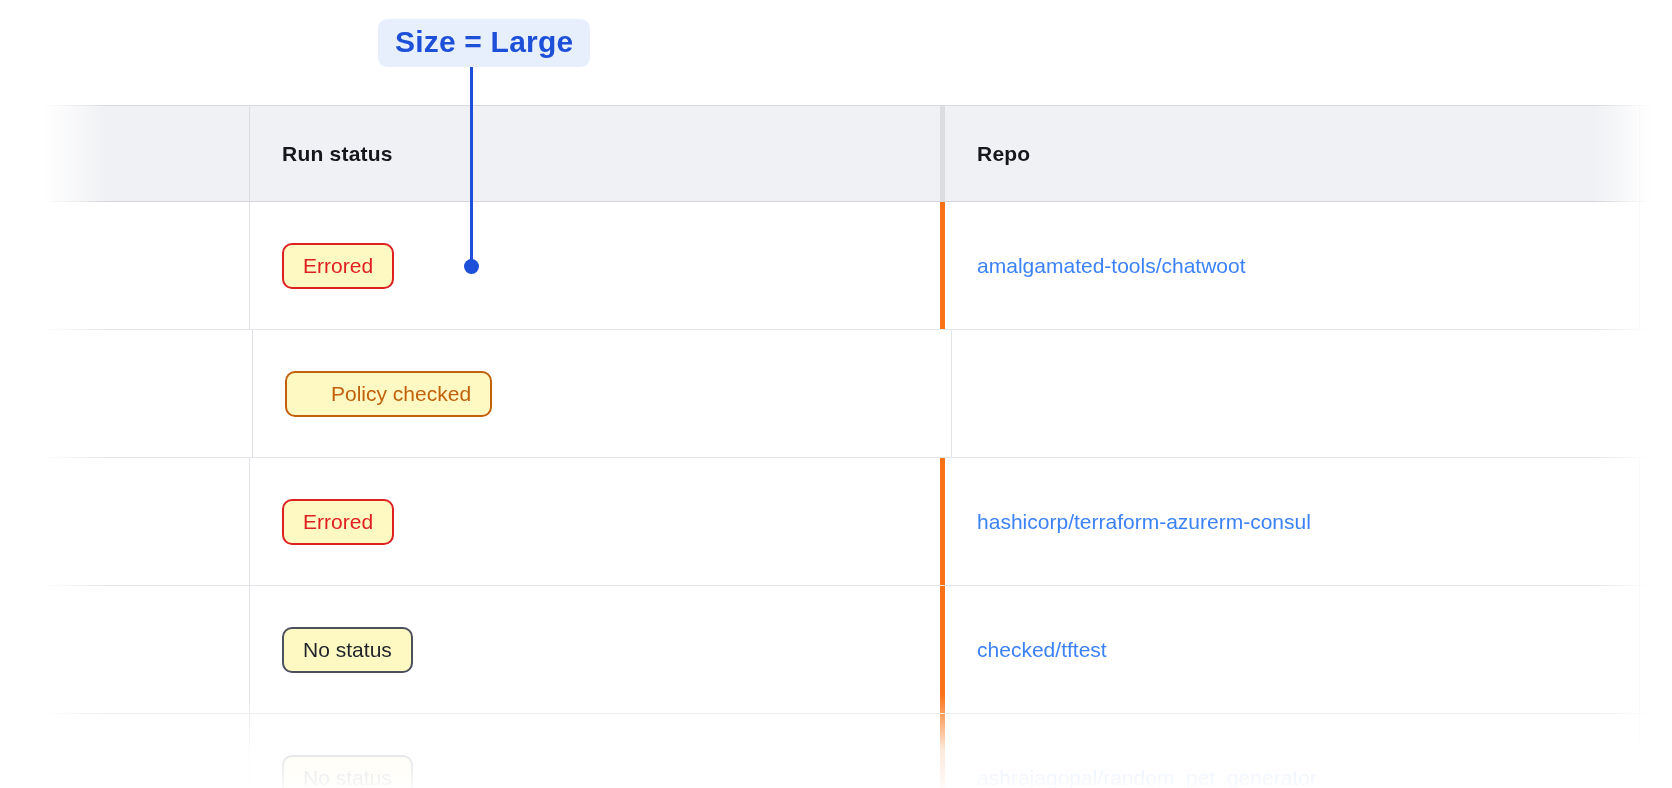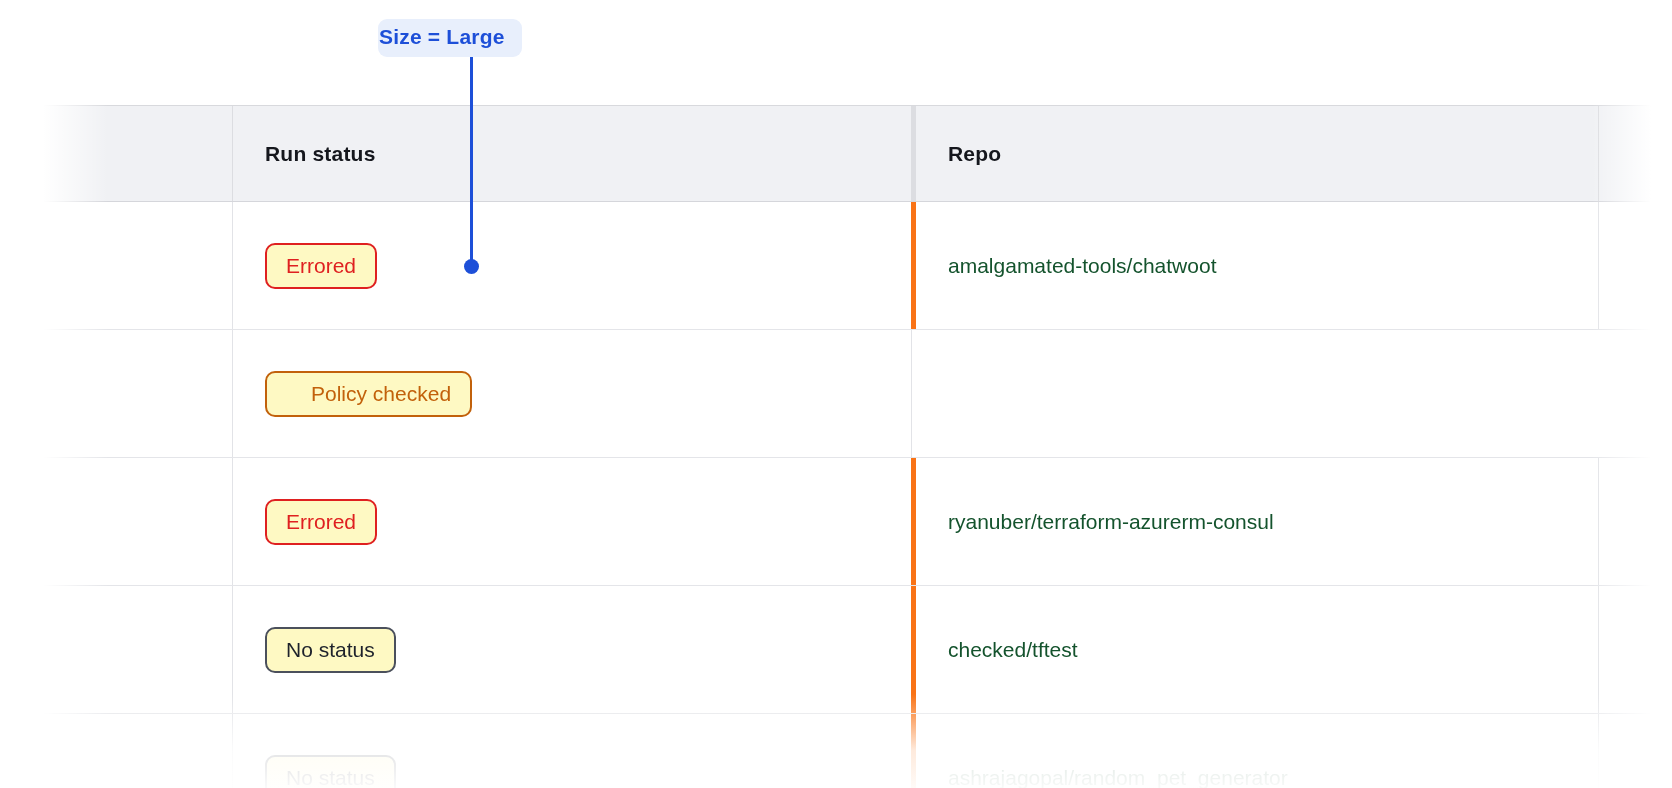--- a/index.html
+++ b/index.html
@@ -3,32 +3,32 @@
 <meta charset="utf-8">
 <style>
   * { margin:0; padding:0; box-sizing:border-box; }
   html,body { width:1672px; height:788px; background:#ffffff; overflow:hidden;
               font-family:"Liberation Sans", sans-serif; }
   .stage { position:relative; width:1672px; height:788px; background:#fff; }
 
   
   .runs-table { position:absolute; left:0; top:105px; width:1672px; z-index:1; }
   .trow { display:flex; align-items:flex-start; height:128px;
-          border-bottom:1px solid #e4e5e9; background:#fff; }
+          border-bottom:1px solid #e4e5e9; background:#fff;gap:20px; }
   .thead { height:97px; background:#f0f1f4;
            border-top:1px solid #d8d9dd; border-bottom:1px solid #d5d6db; }
   .cell { height:100%; display:flex; align-items:center; padding-left:32px; }
   .c0 { width:232px; padding-left:0; }
   .c1 { width:679px; border-left:1px solid #e2e3e7; }
   .c2 { width:687px; border-left:5px solid #f97316; }
   .c3 { flex:1;      border-left:1px solid #e2e3e7; }
   .thead .c1, .thead .c2, .thead .c3 { border-left-color:#dcdde1; }
 
   .col-label { font-size:21px; font-weight:700; color:#15171d; letter-spacing:.2px; }
-  .repo-name { font-size:21px; color:#14532d; }
+  .repo-name { font-size:21px; color:#3b82f6; }
 
   .badge { display:inline-block; font-size:21px; line-height:24px;
            padding:9px 19px; border:2px solid; border-radius:10px;
            background:#fef9c3; white-space:nowrap; }
   .badge.errored        { color:var(--c-errored); border-color:var(--c-errored); }
   .badge.policy-checked { color:var(--c-policy);  border-color:var(--c-policy);padding-left:44px; }
   .badge.no-status      { color:#1e222b;          border-color:var(--c-nostatus); }
 
   
   .fade { position:absolute; z-index:2; pointer-events:none; }
@@ -36,22 +36,22 @@
     background:linear-gradient(to right, #fff 0%, #fff 40%, rgba(255,255,255,0) 100%); }
   .fade-right { right:0; top:105px; bottom:0; width:80px;
     background:linear-gradient(to left, #fff 0%, #fff 26%, rgba(255,255,255,0) 100%); }
   .fade-bottom{ left:0; right:0; bottom:0; height:94px;
     background:linear-gradient(to bottom, rgba(255,255,255,0) 0%,
                rgba(255,255,255,.85) 60%, rgba(255,255,255,.97) 100%); }
 
   
   .callout { position:absolute; z-index:3; }
   .callout-pill { left:378px; top:19px; background:var(--c-accent-bg);
-    color:var(--c-accent); font-size:21px; font-weight:700;
-    padding:6px 17px 8px 1px; border-radius:9px; letter-spacing:.2px; }
+    color:var(--c-accent); font-size:30px; font-weight:700;
+    padding:6px 17px 8px 17px; border-radius:9px; letter-spacing:.2px; }
   .callout-line { left:470px; top:56px; width:3px; height:205px;
     background:var(--c-accent); }
   .callout-dot  { left:464px; top:259px; width:15px; height:15px;
     border-radius:50%; background:var(--c-accent); }
 </style>
 </head>
 <body>
 
 <div class="stage">
 
@@ -86,21 +86,21 @@
       </div>
       <div class="cell c3"></div>
     </div>
 
     <div class="trow">
       <div class="cell c0"></div>
       <div class="cell c1">
         <span class="badge errored">Errored</span>
       </div>
       <div class="cell c2">
-        <span class="repo-name">ryanuber/terraform-azurerm-consul</span>
+        <span class="repo-name">hashicorp/terraform-azurerm-consul</span>
       </div>
       <div class="cell c3"></div>
     </div>
 
     <div class="trow">
       <div class="cell c0"></div>
       <div class="cell c1">
         <span class="badge no-status">No status</span>
       </div>
       <div class="cell c2">

